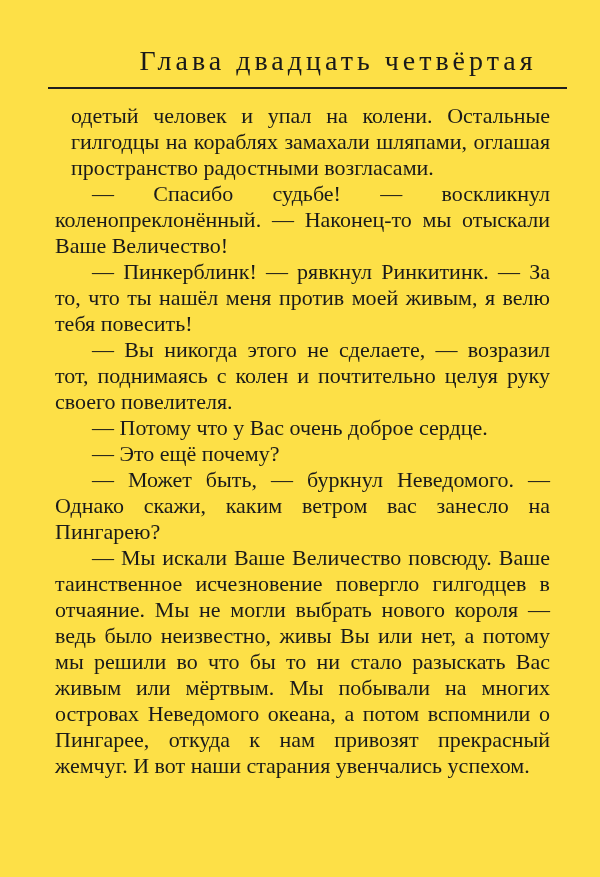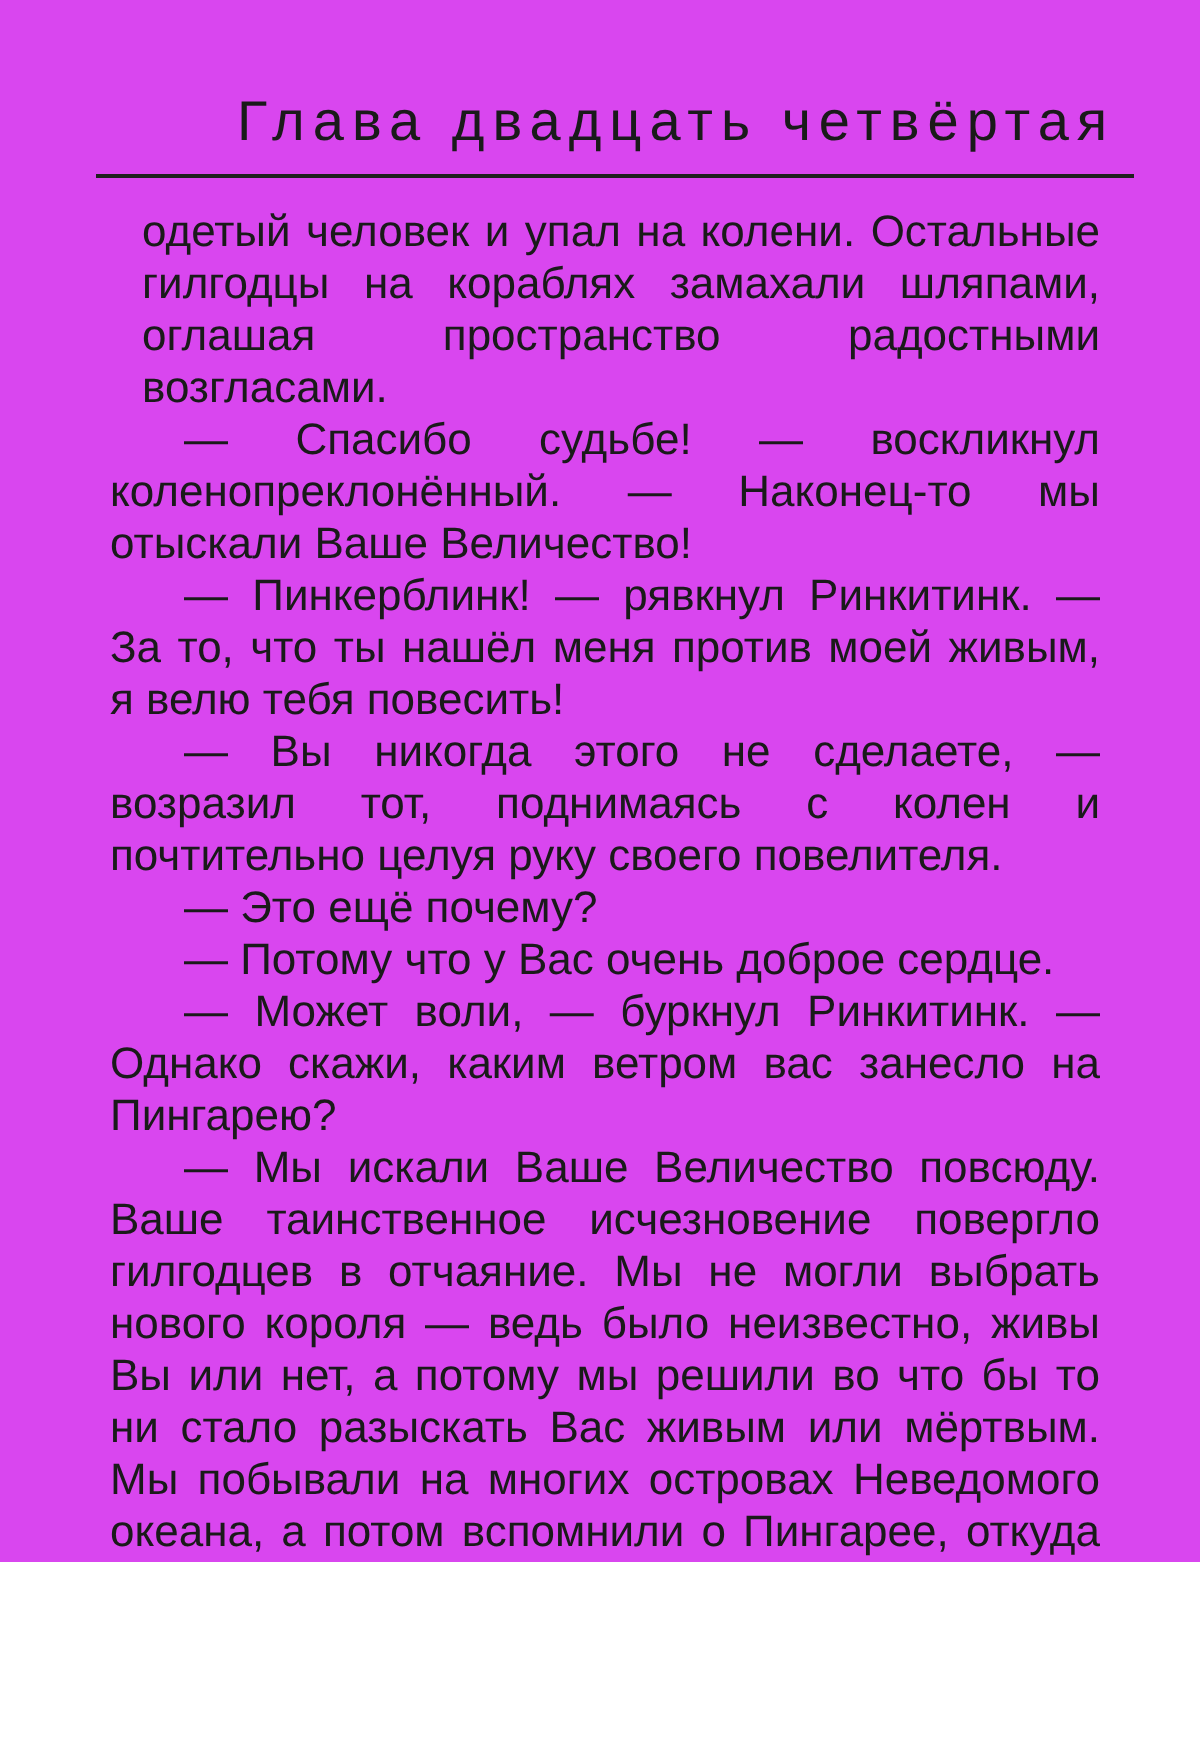--- a/index.html
+++ b/index.html
@@ -3,24 +3,24 @@
 <meta charset="utf-8">
 <style>
   html, body {
     margin: 0;
     padding: 0;
     background: #ffffff;
   }
   .page {
     position: relative;
     width: 600px;
-    height: 781px;
-    background: #d946ef;
+    height: 877px;
+    background: #fde047;
     overflow: hidden;
-    font-family: Liberation Sans, sans-serif;
+    font-family: Liberation Serif, serif;
     color: #1a1a1a;
   }
   .chapter-title {
     margin: 0;
     padding-top: 46px;
     text-align: center;
     position: relative;
     left: 38px;
     font-size: 28px;
     font-weight: 400;
@@ -74,20 +74,20 @@
   <h1 class="chapter-title">Глава двадцать четвёртая</h1>
 
   <hr class="header-rule">
 
   <main class="page-body">
 
   <p>одетый человек и упал на колени. Остальные гилгодцы на кораблях замахали шляпами, оглашая пространство радостными возгласами.</p>
       <p>— Спасибо судьбе! — воскликнул коленопреклонённый. — Наконец-то мы отыскали Ваше Величество!</p>
       <p>— Пинкерблинк! — рявкнул Ринкитинк. — За то, что ты нашёл меня против моей живым, я велю тебя повесить!</p>
       <p>— Вы никогда этого не сделаете, — возразил тот, поднимаясь с колен и почтительно целуя руку своего повелителя.</p>
+      <p>— Потому что у Вас очень доброе сердце.</p>
       <p>— Это ещё почему?</p>
-      <p>— Потому что у Вас очень доброе сердце.</p>
-      <p>— Может воли, — буркнул Ринкитинк. — Однако скажи, каким ветром вас занесло на Пингарею?</p>
+      <p>— Может быть, — буркнул Неведомого. — Однако скажи, каким ветром вас занесло на Пингарею?</p>
       <p>— Мы искали Ваше Величество повсюду. Ваше таинственное исчезновение повергло гилгодцев в отчаяние. Мы не могли выбрать нового короля — ведь было неизвестно, живы Вы или нет, а потому мы решили во что бы то ни стало разыскать Вас живым или мёртвым. Мы побывали на многих островах Неведомого океана, а потом вспомнили о Пингарее, откуда к нам привозят прекрасный жемчуг. И вот наши старания увенчались успехом.</p>
     </main>
 
 
 </div>
 
 </body></html>

